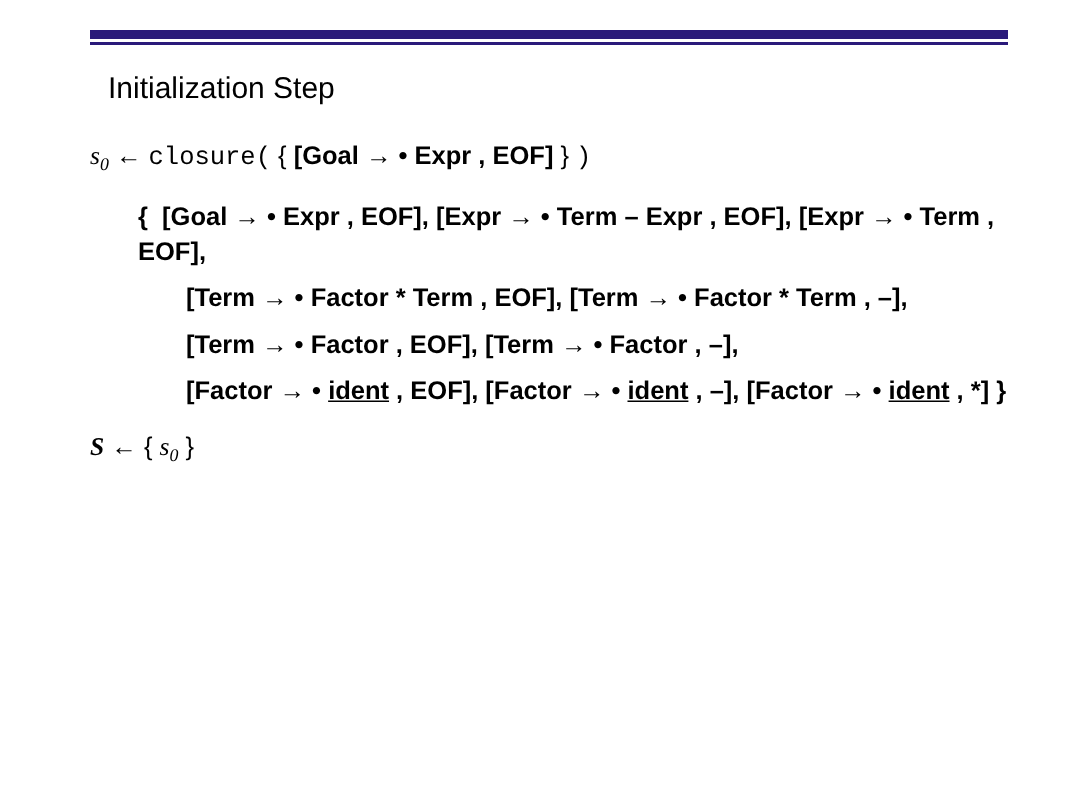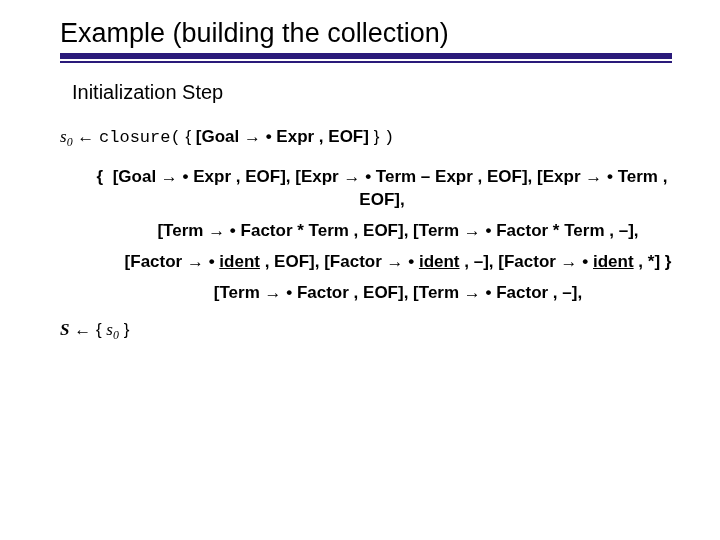--- a/index.html
+++ b/index.html
@@ -48,50 +48,49 @@
   .line .sub {
     font-size: 0.7em;
     vertical-align: sub;
     font-style: italic;
   }
   .cursive {
     font-family: Liberation Mono, monospace;
   }
   .indent1 { padding-left: 32px; }
   .indent2 { padding-left: 64px; text-indent: -0px; }
-  .bold { font-weight: bold; text-align: center; }
+  .bold { font-weight: bold; }
   .u { text-decoration: underline; }
   .block {
     margin-top: 16px;
   }
   .sline {
     margin-top: 14px;
   }
 </style>
 </head>
 <body>
 
 <div class="slide">
-  <h1 class="title">Example (building the collection)</h1>
   <div class="rule-thick"></div>
   <div class="rule-thin"></div>
 
   <div class="subhead">Initialization Step</div>
 
   <div class="line">
     <em class="var"><span>s</span><span class="sub">0</span></em><span> ← </span><span class="cursive">closure(</span><span> { </span><span class="bold">[Goal → • Expr , EOF]</span><span> } </span><span class="cursive">)</span>
   </div>
 
   <div class="block">
     <div class="line indent1 bold">
       <span>{</span>&nbsp;&nbsp;<span>[Goal → • Expr , EOF], [Expr → • Term – Expr , EOF], [Expr → • Term , EOF],</span>
     </div>
     <div class="line indent2 bold">[Term → • Factor * Term , EOF], [Term → • Factor * Term , –],</div>
+    <div class="line indent2 bold">[Term → • Factor , EOF], [Term → • Factor , –],</div>
     <div class="line indent2 bold">
       <span>[Factor → • </span><span class="u">ident</span><span> , EOF],  [Factor → • </span><span class="u">ident</span><span> , –], [Factor → • </span><span class="u">ident</span><span> , *]  }</span>
     </div>
-    <div class="line indent2 bold">[Term → • Factor , EOF], [Term → • Factor , –],</div>
   </div>
 
   <div class="line sline">
     <span class="bold"><em class="var">S</em></span><span> ← </span><span>{ </span><em class="var"><span>s</span><span class="sub">0</span></em><span> }</span>
   </div>
 </div>
 
 </body></html>

